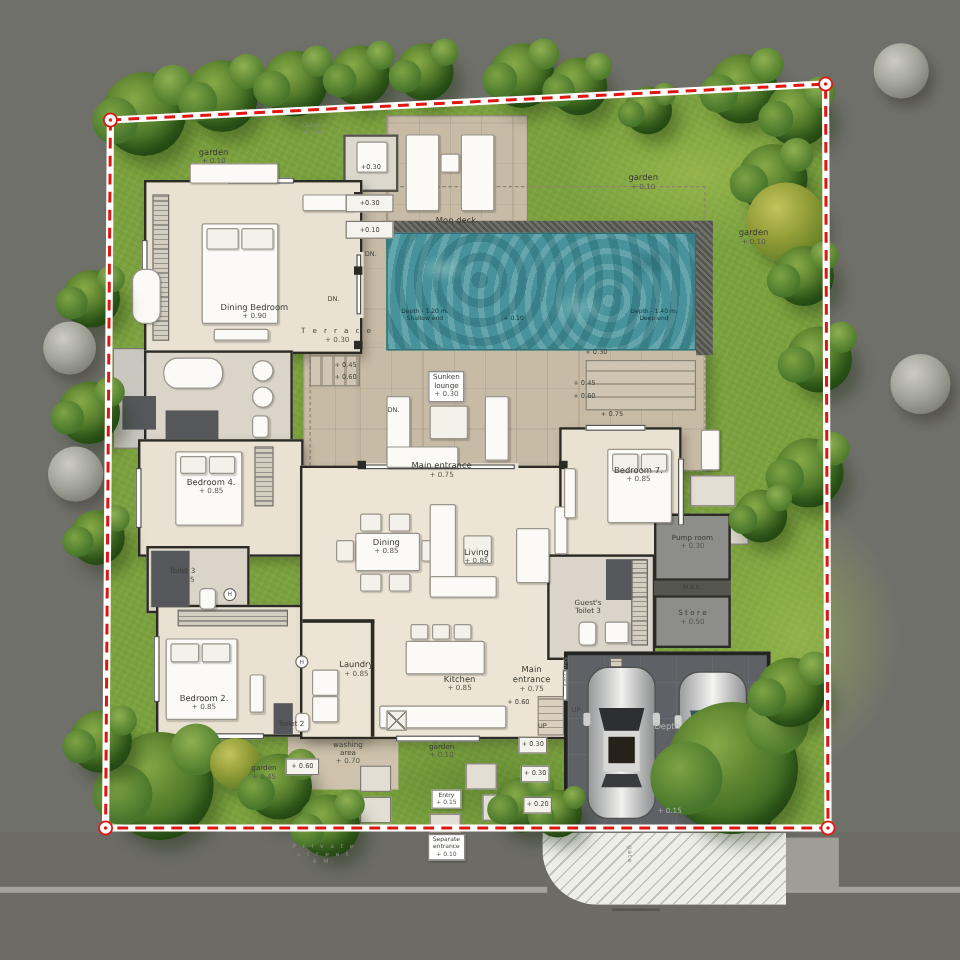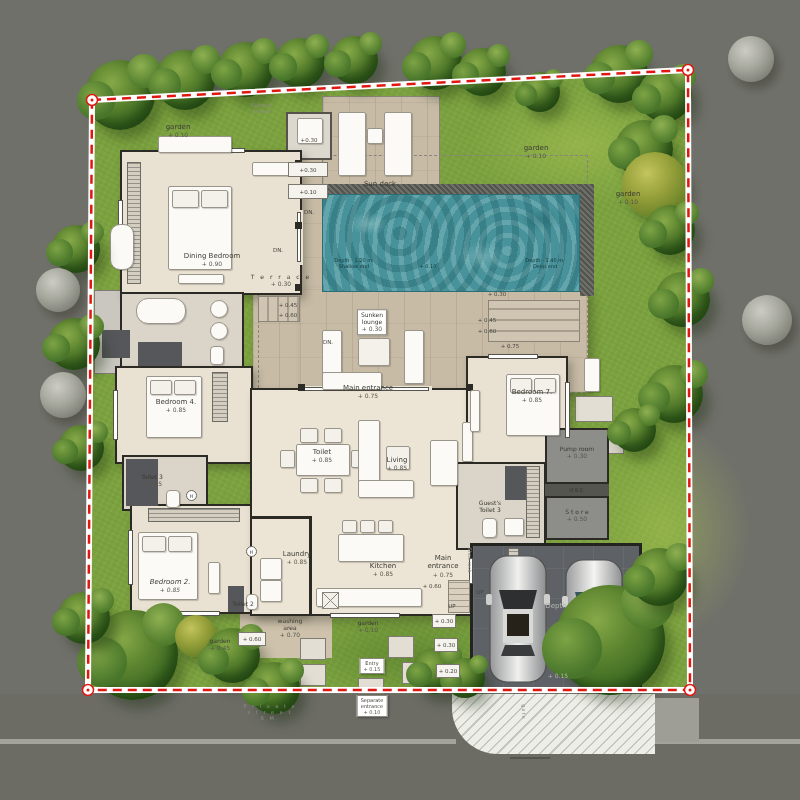--- a/index.html
+++ b/index.html
@@ -364,21 +364,21 @@
   <div class="tree tg" style="left:412px;top:648px;width:46px;height:46px;"></div>
   <div class="tree tg" style="left:445px;top:658px;width:40px;height:40px;"></div>
   <div class="tree tp" style="left:728px;top:36px;width:46px;height:46px;"></div>
   <div class="tree tp" style="left:742px;top:295px;width:50px;height:50px;"></div>
 
   <div class="lbl" style="left:178px;top:131px;">
     <span>garden</span><span class="lvl">+ 0.10</span></div>
   <div class="lbl tiny grayt" style="left:262px;top:108px;">
     <span>Outdoor</span><br><span>shower</span></div>
   <div class="lbl" style="left:380px;top:188px;">
-    <span>Sun deck</span><span class="lvl">+ 0.45</span></div>
+    <span>Mon deck</span><span class="lvl">+ 0.45</span></div>
   <div class="lbl" style="left:536px;top:152px;">
     <span>garden</span><span class="lvl">+ 0.10</span></div>
   <div class="lbl" style="left:628px;top:198px;">
     <span>garden</span><span class="lvl">+ 0.10</span></div>
   <div class="lbl pool" style="left:354px;top:263px;">
     <span>Depth - 1.20 m.</span><br><span>Shallow end</span></div>
   <div class="lbl pool" style="left:428px;top:266px;">
     <span>+ 0.10</span></div>
   <div class="lbl pool" style="left:545px;top:263px;">
     <span>Depth - 1.40 m.</span><br><span>Deep end</span></div>
@@ -387,36 +387,36 @@
   <div class="lbl" style="left:212px;top:260px;">
     <span>Dining Bedroom</span><span class="lvl">+ 0.90</span></div>
   <div class="lbl whitebox sm" style="left:372px;top:322px;">
     <span>Sunken</span><br><span>lounge</span>
     <span class="lvl">+ 0.30</span></div>
   <div class="lbl" style="left:368px;top:392px;">
     <span>Main entrance</span><span class="lvl">+ 0.75</span></div>
   <div class="lbl" style="left:176px;top:406px;">
     <span>Bedroom 4.</span><span class="lvl">+ 0.85</span></div>
   <div class="lbl" style="left:322px;top:456px;">
-    <span>Toilet</span><span class="lvl">+ 0.85</span></div>
+    <span>Dining</span><span class="lvl">+ 0.85</span></div>
   <div class="lbl" style="left:397px;top:464px;">
     <span>Living</span><span class="lvl">+ 0.85</span></div>
   <div class="lbl" style="left:532px;top:396px;">
     <span>Bedroom 7.</span><span class="lvl">+ 0.85</span></div>
   <div class="lbl sm" style="left:577px;top:452px;">
     <span>Pump room</span><span class="lvl">+ 0.30</span></div>
   <div class="lbl tiny" style="left:577px;top:490px;">
     <span>M.B.E.</span></div>
   <div class="lbl sm" style="left:577px;top:515px;">
     <span>S t o r e</span><span class="lvl">+ 0.50</span></div>
   <div class="lbl sm" style="left:152px;top:480px;">
     <span>Toilet 3</span><span class="lvl">+ 0.85</span></div>
   <div class="lbl sm" style="left:490px;top:506px;">
     <span>Guest's</span><br><span>Toilet 3</span></div>
-  <div class="lbl" style="left:170px;top:586px;font-style:italic;">
+  <div class="lbl" style="left:170px;top:586px;">
     <span>Bedroom 2.</span><span class="lvl">+ 0.85</span></div>
   <div class="lbl sm" style="left:243px;top:604px;">
     <span>Toilet 2</span></div>
   <div class="lbl" style="left:297px;top:558px;">
     <span>Laundry</span><span class="lvl">+ 0.85</span></div>
   <div class="lbl" style="left:383px;top:570px;">
     <span>Kitchen</span><span class="lvl">+ 0.85</span></div>
   <div class="lbl tiny grayt vert" style="left:470px;top:560px;">
     <span>Shoe rack</span></div>
   <div class="lbl" style="left:443px;top:566px;">

